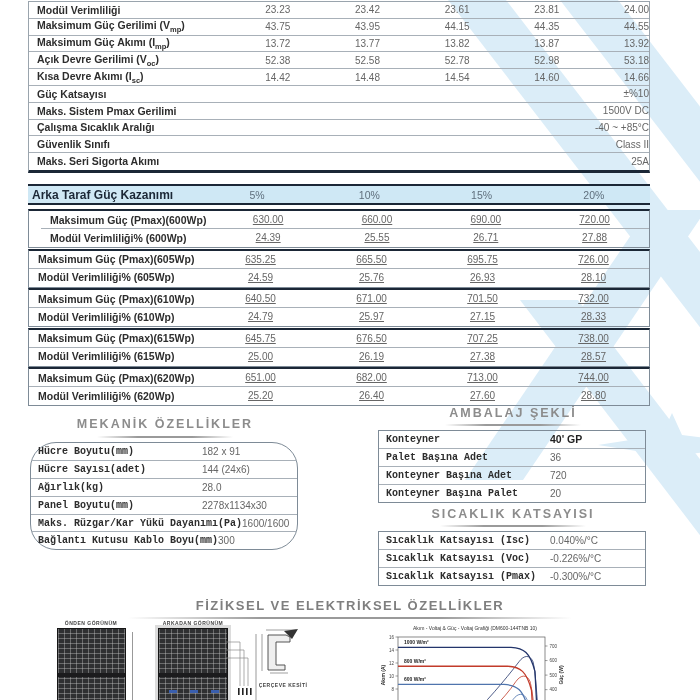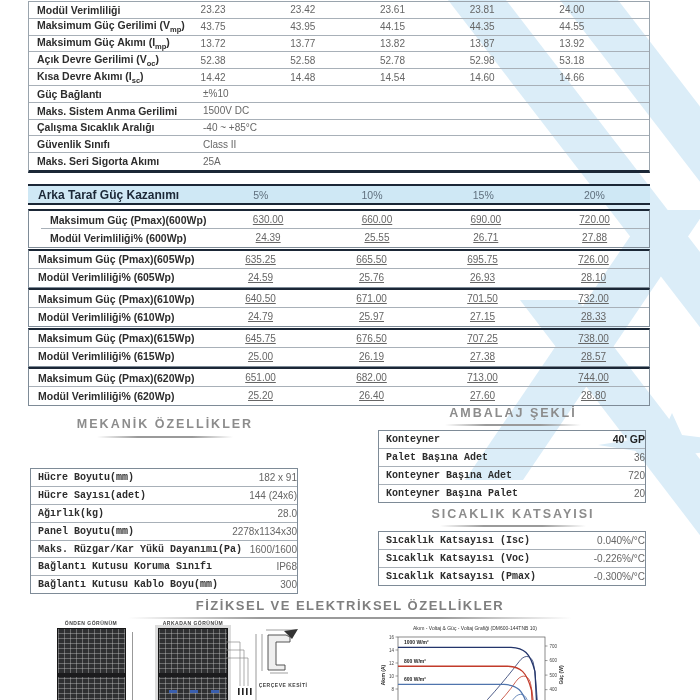--- a/index.html
+++ b/index.html
@@ -8,28 +8,28 @@
   .wm{position:absolute;left:0;top:0;z-index:0;}
   .layer{position:absolute;z-index:1;}
 
   
   #elec-table{left:28px;top:1px;width:622px;box-sizing:border-box;
     border:1px solid #9aa4ad;border-bottom:3px solid var(--accent_dark);}
   .erow{display:flex;align-items:center;height:15.8px;border-bottom:1px solid var(--row_border);}
   .erow:last-child{border-bottom:none;height:16.4px;}
   .erow .lbl{width:166px;padding-left:8px;font-weight:bold;font-size:10.5px;color:#2d2d2d;white-space:nowrap;}
   .erow .lbl sub{font-size:7.5px;font-weight:bold;}
-  .erow .val{width:91px;text-align:left;font-size:10px;color:#666;}
+  .erow .val{width:91px;text-align:right;font-size:10px;color:#666;}
   .erow .val.span{width:auto;flex:1;}
 
   
   #rear-header{left:28px;top:184px;width:622px;height:21px;box-sizing:border-box;
     background:var(--header_bg);border-top:2.5px solid var(--accent_dark);
     border-bottom:2.5px solid var(--accent_dark);display:flex;align-items:center;}
-  #rear-header .title{width:170px;padding-left:10px;font-weight:bold;font-size:12px;color:var(--accent_dark);white-space:nowrap;}
+  #rear-header .title{width:170px;padding-left:4px;font-weight:bold;font-size:12px;color:var(--accent_dark);white-space:nowrap;}
   #rear-header .pct{width:113px;text-align:center;font-size:10.5px;color:#5f6f7d;}
 
   
   .group{position:absolute;left:28px;width:622px;height:39px;box-sizing:border-box;z-index:1;
     border:1px solid var(--outer_border);border-top:2.5px solid var(--accent_dark);}
   .grow{display:flex;align-items:center;height:17px;border-bottom:1px solid var(--row_border);}
   .grow:last-child{border-bottom:none;}
   .grow .lbl{width:170px;padding-left:9px;font-weight:bold;font-size:10.5px;color:#2d2d2d;white-space:nowrap;}
   .grow .gval{width:113px;text-align:center;font-size:10px;color:#666;text-decoration:underline;}
 
@@ -37,21 +37,21 @@
   .sec-title{position:absolute;z-index:1;text-align:center;font-weight:bold;color:#8c8c8c;
     letter-spacing:2px;font-size:12.5px;white-space:nowrap;}
   .sec-line{position:absolute;z-index:1;height:2px;
     background:linear-gradient(90deg,rgba(160,160,160,0),#9a9a9a 30%,#9a9a9a 70%,rgba(160,160,160,0));}
 
   
   .twocol{position:absolute;z-index:1;width:268px;box-sizing:border-box;border:1.5px solid var(--outer_border);}
   .m2row{display:flex;align-items:center;height:16.9px;border-bottom:1px solid var(--row_border);}
   .m2row:last-child{border-bottom:none;}
   .m2row .lbl{flex:1;padding-left:7px;font-weight:bold;font-size:10px;color:#2d2d2d;white-space:nowrap;font-family:Liberation Mono, monospace;}
-  .m2row .val{width:95px;text-align:right;font-size:10px;color:#666;}
+  .m2row .val{width:95px;text-align:left;font-size:10px;color:#666;}
   .m2row.hdr .val{font-weight:bold;color:#1f1f1f;font-size:10.5px;}
 
   
   .tiny-label{position:absolute;z-index:1;font-size:5px;letter-spacing:.5px;color:#444;
     text-align:center;font-weight:bold;white-space:nowrap;}
   .panel{position:absolute;z-index:1;background-color:#2f3032;border:1px solid #151515;
     background-image:
       repeating-linear-gradient(0deg, rgba(205,205,205,.38) 0 1px, transparent 1px 5px),
       repeating-linear-gradient(90deg, rgba(205,205,205,.38) 0 1px, transparent 1px 6px);}
   .panel .band{position:absolute;left:0;right:0;top:44px;height:4px;background:#1b1b1d;}
@@ -110,25 +110,25 @@
       </div>
       <div class="erow">
         <div class="lbl">Kısa Devre Akımı (I<sub>sc</sub>)</div>
         <div class="val">14.42</div>
         <div class="val">14.48</div>
         <div class="val">14.54</div>
         <div class="val">14.60</div>
         <div class="val">14.66</div>
       </div>
       <div class="erow">
-        <div class="lbl">Güç Bağlantı</div>
+        <div class="lbl">Güç Katsayısı</div>
         <div class="val span">±%10</div>
       </div>
       <div class="erow">
-        <div class="lbl">Maks. Sistem Anma Gerilimi</div>
+        <div class="lbl">Maks. Sistem Pmax Gerilimi</div>
         <div class="val span">1500V DC</div>
       </div>
       <div class="erow">
         <div class="lbl">Çalışma Sıcaklık Aralığı</div>
         <div class="val span">-40 ~ +85°C</div>
       </div>
       <div class="erow">
         <div class="lbl">Güvenlik Sınıfı</div>
         <div class="val span">Class II</div>
       </div>
@@ -141,44 +141,40 @@
   <div id="rear-header" class="layer">
     <div class="title">Arka Taraf Güç Kazanımı</div>
   <div class="pct">5%</div>
       <div class="pct">10%</div>
       <div class="pct">15%</div>
       <div class="pct">20%</div>
     </div>
 
   <div class="sec-title" style="left:30px;top:417px;width:270px;">MEKANİK ÖZELLİKLER</div>
   <div class="sec-line" style="left:97px;top:436px;width:136px;"></div>
-  <div id="mek-table" class="twocol" style="left:30px;top:468px;">
+  <div id="mek-table" class="twocol" style="left:30px;top:442px;border-radius:26px;">
       <div class="m2row">
         <div class="lbl">Hücre Boyutu(mm)</div>
         <div class="val">182 x 91</div>
       </div>
       <div class="m2row">
         <div class="lbl">Hücre Sayısı(adet)</div>
         <div class="val">144 (24x6)</div>
       </div>
       <div class="m2row">
         <div class="lbl">Ağırlık(kg)</div>
         <div class="val">28.0</div>
       </div>
       <div class="m2row">
         <div class="lbl">Panel Boyutu(mm)</div>
         <div class="val">2278x1134x30</div>
       </div>
       <div class="m2row">
         <div class="lbl">Maks. Rüzgar/Kar Yükü Dayanımı(Pa)</div>
         <div class="val">1600/1600</div>
-      </div>
-      <div class="m2row">
-        <div class="lbl">Bağlantı Kutusu Koruma Sınıfı</div>
-        <div class="val">IP68</div>
       </div>
       <div class="m2row">
         <div class="lbl">Bağlantı Kutusu Kablo Boyu(mm)</div>
         <div class="val">300</div>
       </div>
     </div>
 
   <div class="sec-title" style="left:378px;top:406px;width:270px;">AMBALAJ ŞEKLİ</div>
   <div class="sec-line" style="left:445px;top:424px;width:136px;"></div>
   <div id="amb-table" class="twocol" style="left:378px;top:430px;">

